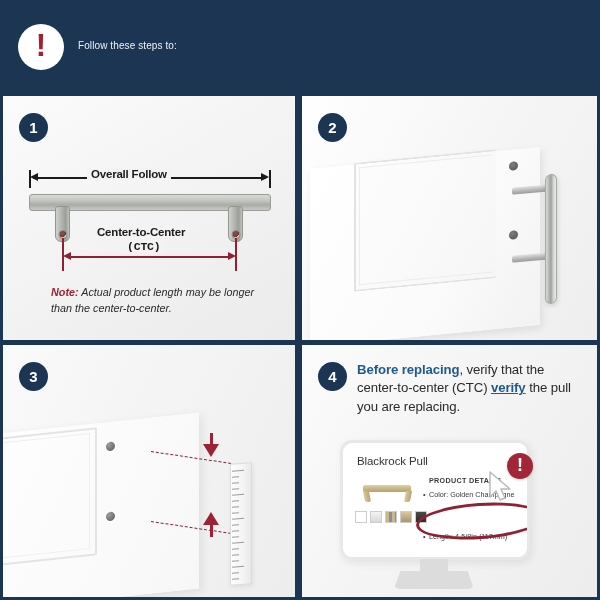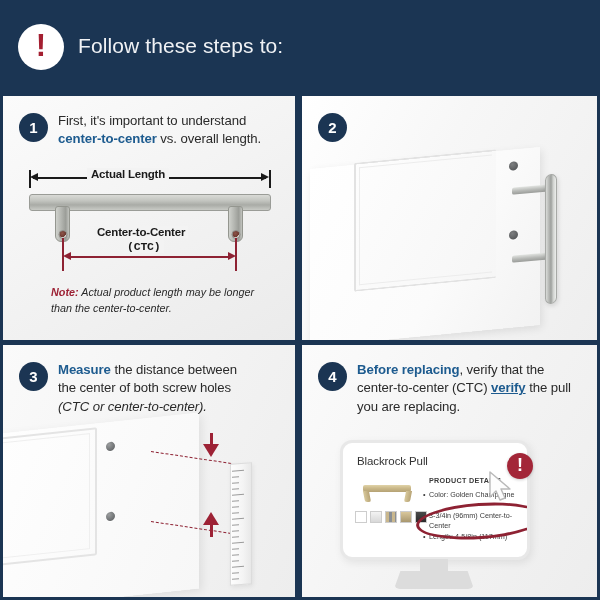--- a/index.html
+++ b/index.html
@@ -44,21 +44,21 @@
   .header-icon span {
     color: #a41f31;
     font-size: 31px;
     font-weight: bold;
     line-height: 1;
     margin-top: -2px;
     font-family: "Liberation Sans", sans-serif;
   }
   .header-text { color: #ffffff; }
   .header-eyebrow {
-    font-size: 21px;
+    font-size: 10px;
     font-weight: 400;
     letter-spacing: 0.1px;
     margin-bottom: 2px;
     color: #f0f2f5;
   }
   .header-title {
     font-size: 24px;
     font-weight: 400;
     letter-spacing: -0.2px;
     white-space: nowrap;
@@ -505,31 +505,30 @@
     </div>
   </div>
 
   <div class="grid">
 
     <div class="panel p1">
       <div class="panel-inner">
 
         <div class="step-head">
           <div class="step-badge">1</div>
-          <div class="step-text"><span>First, it's important to understand </span><b>center-to-center</b><span> vs. overall length.</span></div>
         </div>
 
         <div class="pull-diagram">
 
           <div class="tick-v" style="left:4px; top:2px; height:18px;"></div>
           <div class="tick-v" style="left:244px; top:2px; height:18px;"></div>
           <div class="arrow-line-h" style="left:8px; top:9px; width:233px;"></div>
           <div class="arr-left" style="left:5px; top:5px;"></div>
           <div class="arr-right" style="left:236px; top:5px;"></div>
-          <div class="dim-label ol-label">Actual Length</div>
+          <div class="dim-label ol-label">Overall Follow</div>
 
           <div class="bar-body"></div>
           <div class="post left"></div>
           <div class="post right"></div>
 
           <div class="tick-v" style="left:37px; top:70px; height:33px; background:#8e2233;"></div>
           <div class="tick-v" style="left:210px; top:70px; height:33px; background:#8e2233;"></div>
           <div class="arrow-line-h" style="left:45px; top:88px; width:158px; background:#8e2233;"></div>
           <div class="arr-left red" style="left:38px; top:84px;"></div>
           <div class="arr-right red" style="left:203px; top:84px;"></div>
@@ -598,21 +597,20 @@
             <div class="ruler-tick" style="top:90px; width:7px;"></div>
             <div class="ruler-tick" style="top:96px; width:7px;"></div>
             <div class="ruler-tick" style="top:102px; width:12px;"></div>
             <div class="ruler-tick" style="top:108px; width:7px;"></div>
             <div class="ruler-tick" style="top:114px; width:7px;"></div>
           </div>
         </div>
 
         <div class="step-head">
           <div class="step-badge">3</div>
-          <div class="step-text" style="width:200px;"><b>Measure</b><span> the distance between the center of both screw holes </span><i>(CTC or center-to-center).</i></div>
         </div>
       </div>
     </div>
 
     <div class="panel p4">
       <div class="panel-inner">
         <div class="photo4">
 
           <div class="monitor">
             <div class="card-title">Blackrock Pull</div>
@@ -626,21 +624,20 @@
             <div class="swatches">
               <div class="swatch s1"></div>
               <div class="swatch s2"></div>
               <div class="swatch s3"></div>
               <div class="swatch s4"></div>
               <div class="swatch s5"></div>
             </div>
 
             <div class="details-head">PRODUCT DETAILS</div>
             <div class="detail-item d1">Color: Golden Champagne</div>
-            <div class="detail-item d2">3-3/4in (96mm) Center-to-Center</div>
             <div class="detail-item d3">Length: 4-5/8in (117mm)</div>
 
             <div class="red-ellipse"></div>
           </div>
 
           <div class="monitor-neck"></div>
           <div class="monitor-base"></div>
 
           <div class="alert-badge">
             <span>!</span>

